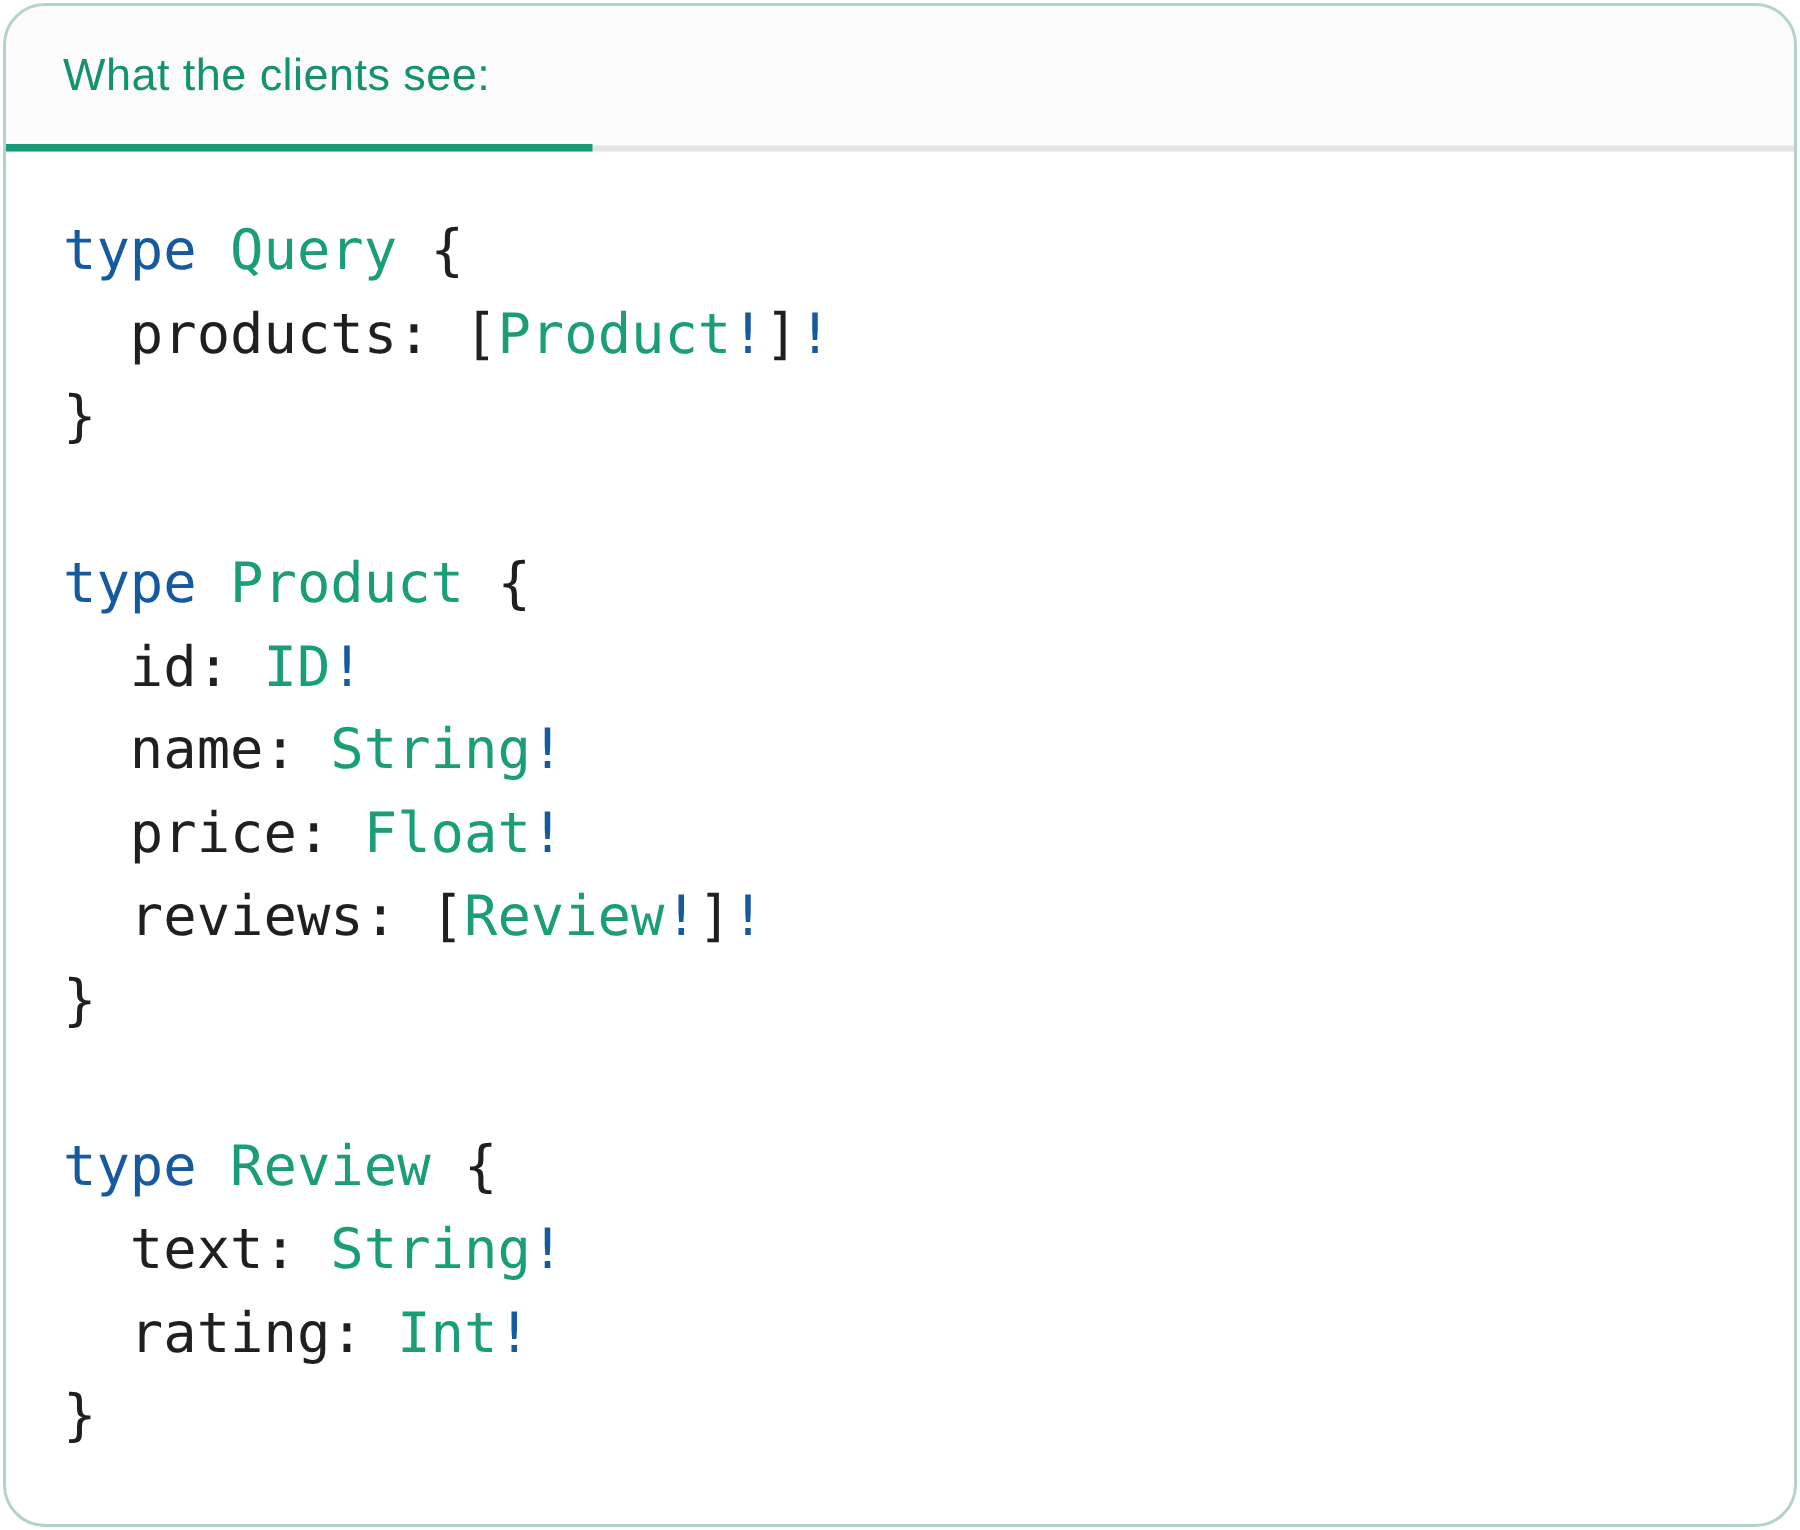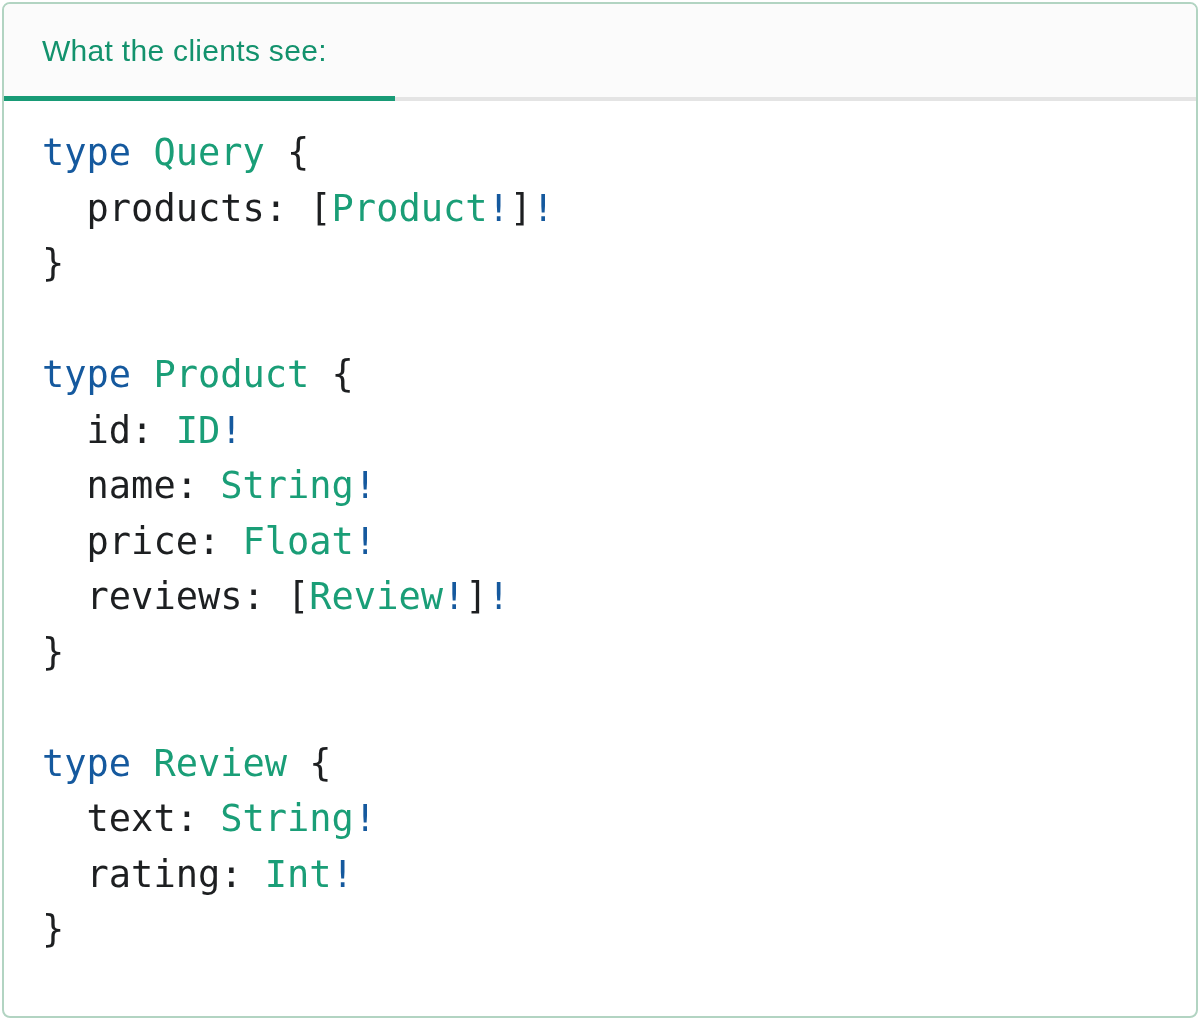--- a/index.html
+++ b/index.html
@@ -21,21 +21,21 @@
     background:#ffffff;
     overflow:hidden;
     font-family:"Liberation Sans", sans-serif;
     position:relative;
   }
   .card{
     position:absolute;
     left:2px;top:2px;right:2px;bottom:2px;
     background:var(--card-bg);
     border:2px solid var(--card-border);
-    border-radius:8px;
+    border-radius:28px;
     overflow:hidden;
   }
   .tabbar{
     position:relative;
     height:97px;
     background:var(--tabbar-bg);
   }
   .tab{
     height:93px;
     display:flex;
@@ -56,21 +56,21 @@
   }
   .underline-active{
     position:absolute;
     left:0;bottom:0;
     height:5px;
     width:391px;
     background:var(--underline-green);
   }
   .code{
     margin:0;
-    padding:24px 38px 0 38px;
+    padding:38px 38px 0 38px;
     font-family:"DejaVu Sans Mono", monospace;
     font-size:37px;
     line-height:55.5px;
   }
   .line{
     height:55.5px;
     white-space:pre;
   }
   .tok-kw{color:var(--keyword-blue);}
   .tok-ty{color:var(--type-green);}

